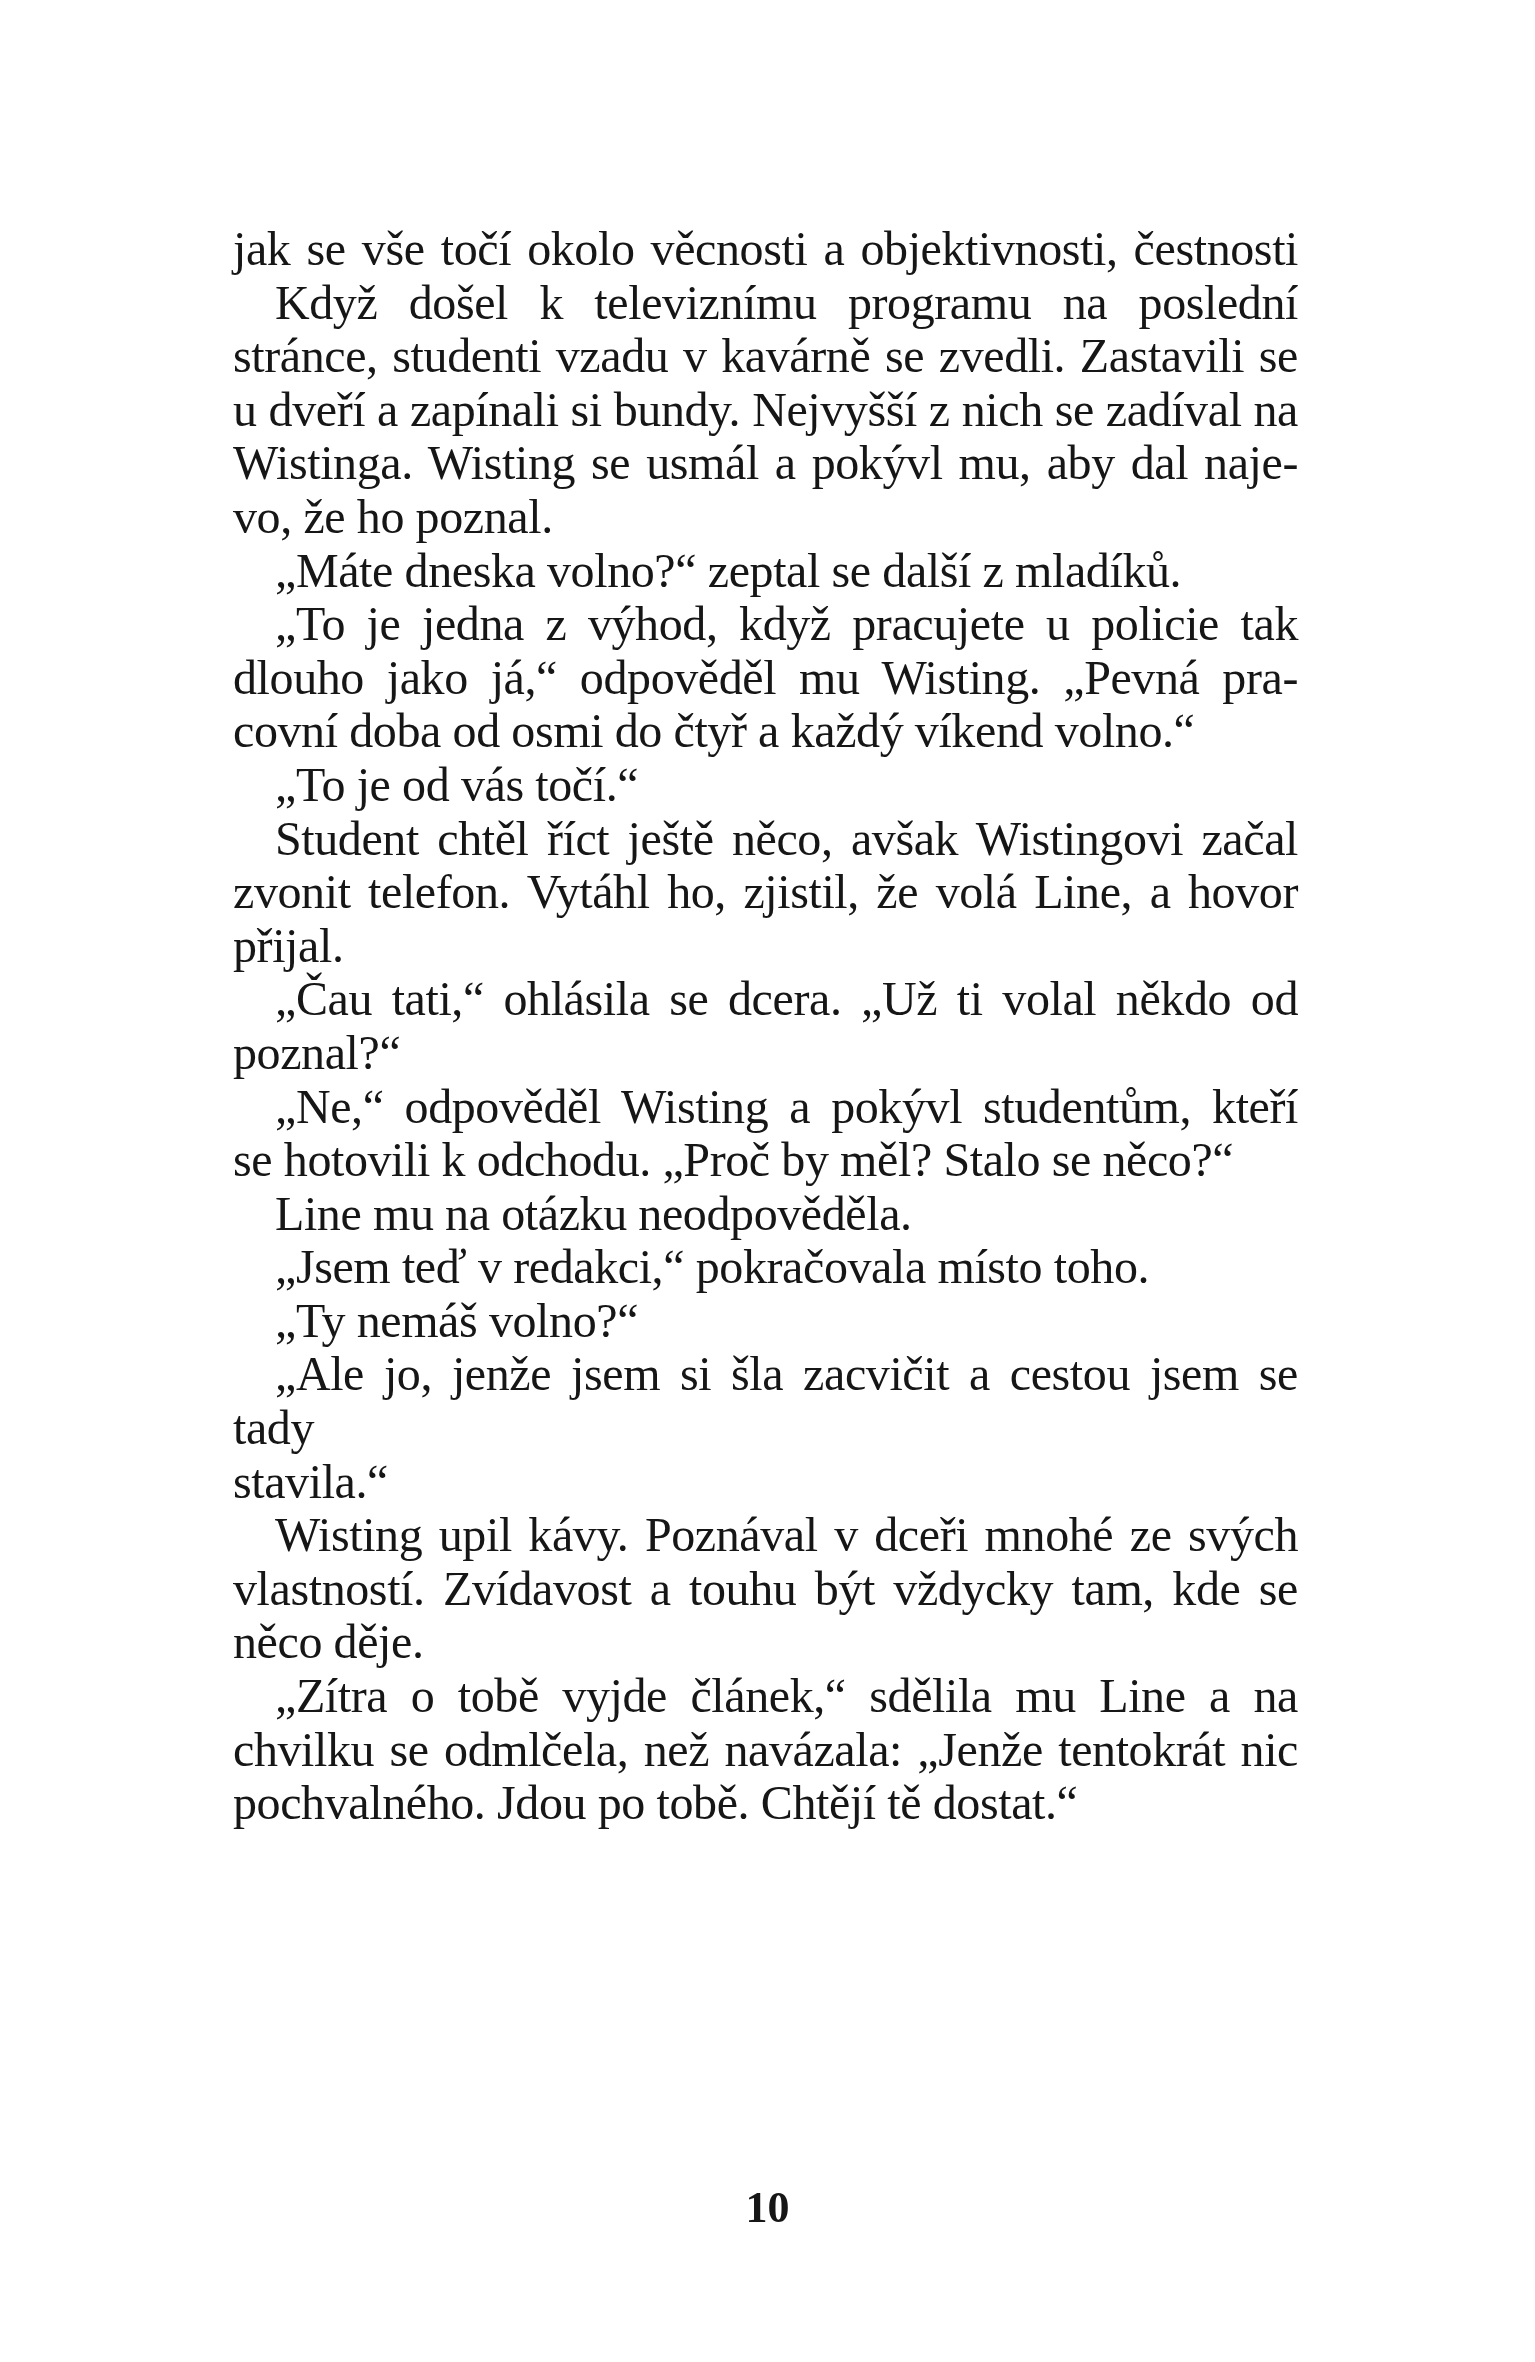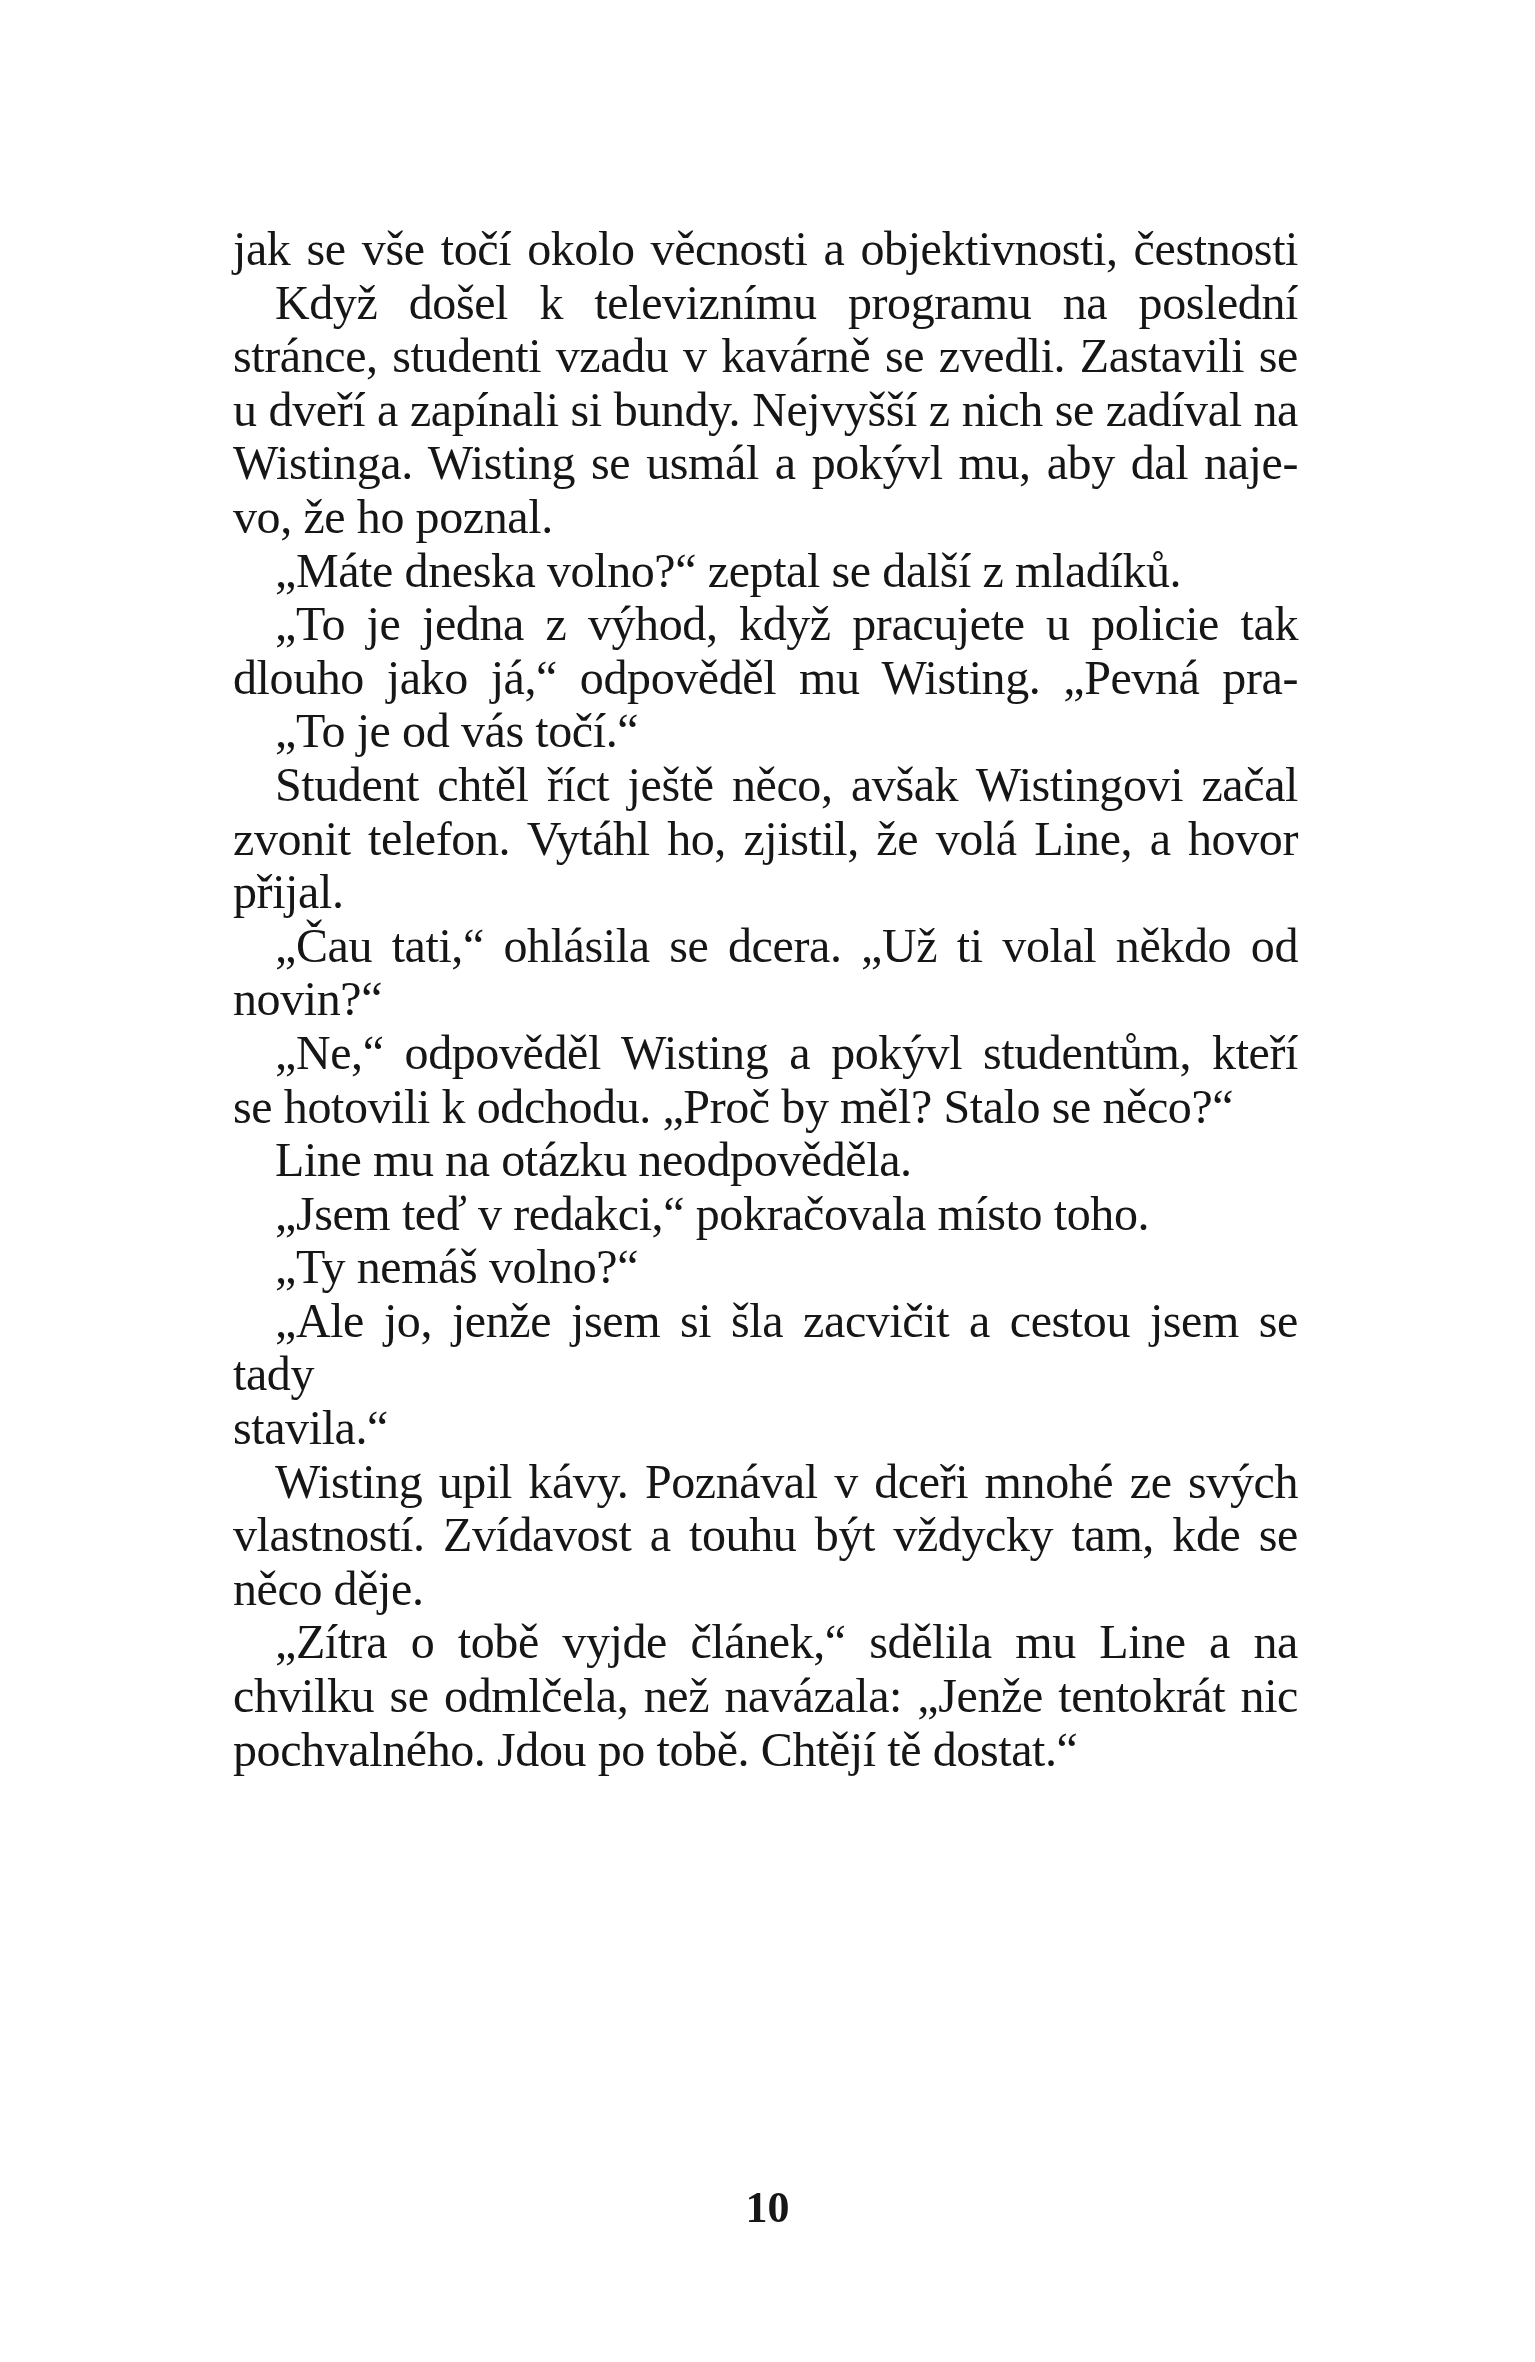--- a/index.html
+++ b/index.html
@@ -52,26 +52,27 @@
 <main class="text-block">
     <div class="line">jak se vše točí okolo věcnosti a objektivnosti, čestnosti</div>
     <div class="line indent">Když došel k televiznímu programu na poslední</div>
     <div class="line">stránce, studenti vzadu v kavárně se zvedli. Zastavili se</div>
     <div class="line">u dveří a zapínali si bundy. Nejvyšší z nich se zadíval na</div>
     <div class="line">Wistinga. Wisting se usmál a pokývl mu, aby dal naje-</div>
     <div class="line last">vo, že ho poznal.</div>
     <div class="line indent last">„Máte dneska volno?“ zeptal se další z mladíků.</div>
     <div class="line indent">„To je jedna z výhod, když pracujete u policie tak</div>
     <div class="line">dlouho jako já,“ odpověděl mu Wisting. „Pevná pra-</div>
+    <div class="line last">covní doba od osmi do čtyř a každý víkend volno.“</div>
     <div class="line indent last">„To je od vás točí.“</div>
     <div class="line indent">Student chtěl říct ještě něco, avšak Wistingovi začal</div>
     <div class="line">zvonit telefon. Vytáhl ho, zjistil, že volá Line, a hovor</div>
     <div class="line last">přijal.</div>
     <div class="line indent">„Čau tati,“ ohlásila se dcera. „Už ti volal někdo od</div>
-    <div class="line last">novin?“</div>
+    <div class="line last">poznal?“</div>
     <div class="line indent">„Ne,“ odpověděl Wisting a pokývl studentům, kteří</div>
     <div class="line last">se hotovili k odchodu. „Proč by měl? Stalo se něco?“</div>
     <div class="line indent last">Line mu na otázku neodpověděla.</div>
     <div class="line indent last">„Jsem teď v redakci,“ pokračovala místo toho.</div>
     <div class="line indent last">„Ty nemáš volno?“</div>
     <div class="line indent">„Ale jo, jenže jsem si šla zacvičit a cestou jsem se tady</div>
     <div class="line last">stavila.“</div>
     <div class="line indent">Wisting upil kávy. Poznával v dceři mnohé ze svých</div>
     <div class="line">vlastností. Zvídavost a touhu být vždycky tam, kde se</div>
     <div class="line last">něco děje.</div>

